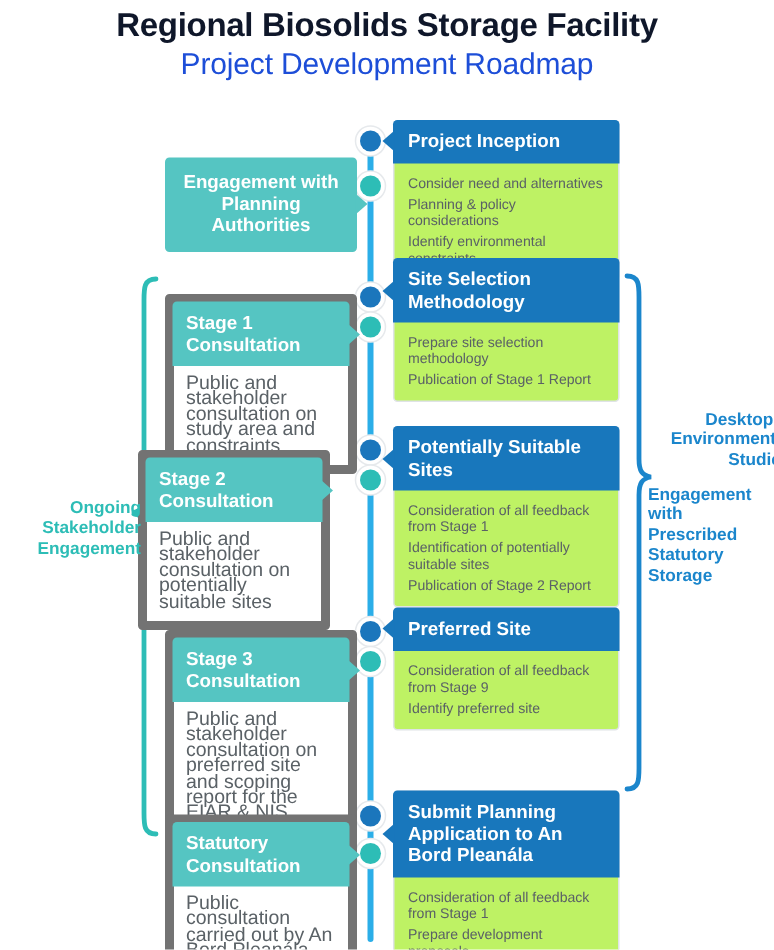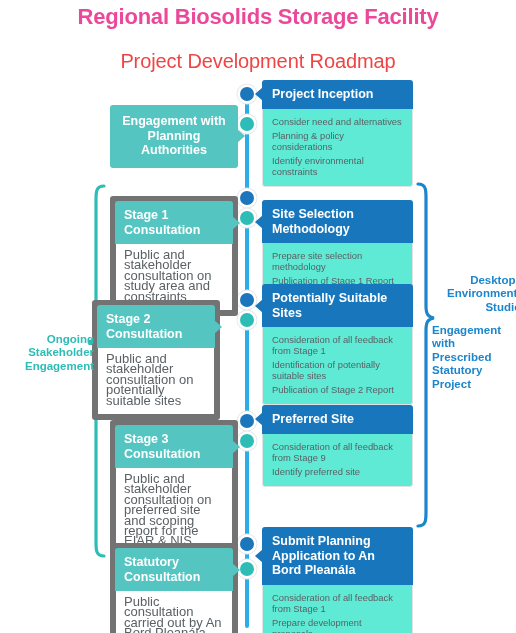--- a/index.html
+++ b/index.html
@@ -9,45 +9,45 @@
     font-family:"Liberation Sans", sans-serif;
     overflow:hidden;
     position:relative;
   }
 
   
   #title-block{
     position:absolute;left:0;top:4px;width:516px;text-align:center;
   }
   #title-main{
-    font-size:22px;font-weight:bold;color:#ec4899;letter-spacing:-0.2px;
+    font-size:22px;font-weight:bold;color:#0f172a;letter-spacing:-0.2px;
     line-height:26px;display:block;
   }
   #title-sub{
-    font-size:20px;font-weight:normal;color:#ef4444;letter-spacing:-0.1px;
-    line-height:26px;display:block;margin-top:18px;
+    font-size:20px;font-weight:normal;color:#1d4ed8;letter-spacing:-0.1px;
+    line-height:26px;display:block;margin-top:0;
   }
 
   
   #timeline-line{
     position:absolute;left:245px;top:86px;width:4px;height:542px;
     background:#2BAEE8;border-radius:2px;
   }
   .tl-dot{
     position:absolute;width:14px;height:14px;border-radius:50%;
     box-shadow:0 0 0 2.5px #ffffff, 0 0 0 3.5px #e6e9ec;
     left:240px;
   }
   .tl-dot.blue{background:#1B76BC;}
   .tl-dot.teal{background:#2DBDB6;}
 
   
   .ms-card{
     position:absolute;left:262px;width:151px;
-    background:#5eead4;border:1px solid #dfe3e6;border-radius:3px;
+    background:#bef264;border:1px solid #dfe3e6;border-radius:3px;
     box-sizing:border-box;
   }
   .ms-head{
     position:relative;background:#1877BC;color:#ffffff;
     font-size:12.5px;font-weight:bold;line-height:14.5px;
     padding:7px 8px 7px 10px;
     margin:-1px -1px 0 -1px;border-radius:3px 3px 0 0;
   }
   
   .ms-head:before{
@@ -150,21 +150,21 @@
 
 <div class="ms-card" style="top:80px">
   <div class="ms-head">Project Inception</div>
   <div class="ms-body">
     <div>Consider need and alternatives</div>
     <div>Planning &amp; policy considerations</div>
     <div>Identify environmental constraints</div>
   </div>
 </div>
 
-<div class="ms-card" style="top:200px">
+<div class="ms-card" style="top:172px">
   <div class="ms-head">Site Selection Methodology</div>
   <div class="ms-body">
     <div>Prepare site selection methodology</div>
     <div>Publication of Stage 1 Report</div>
   </div>
 </div>
 
 <div class="ms-card" style="top:284px">
   <div class="ms-head">Potentially Suitable Sites</div>
   <div class="ms-body">
@@ -218,13 +218,13 @@
 
 <div class="cs-card" style="left:110px;top:543px">
   <div class="cs-head">Statutory Consultation</div>
   <div class="cs-body">
     <div>Public consultation carried out by An Bord Pleanála</div>
   </div>
 </div>
 
 <div id="left-label" class="side-label">Ongoing Stakeholder Engagement</div>
 <div id="right-label-1" class="side-label">Desktop &amp; Environmental Studies</div>
-<div id="right-label-2" class="side-label">Engagement with Prescribed Statutory Project</div>
+<div id="right-label-2" class="side-label">Engagement with Prescribed Statutory Storage</div>
 
 </body></html>

